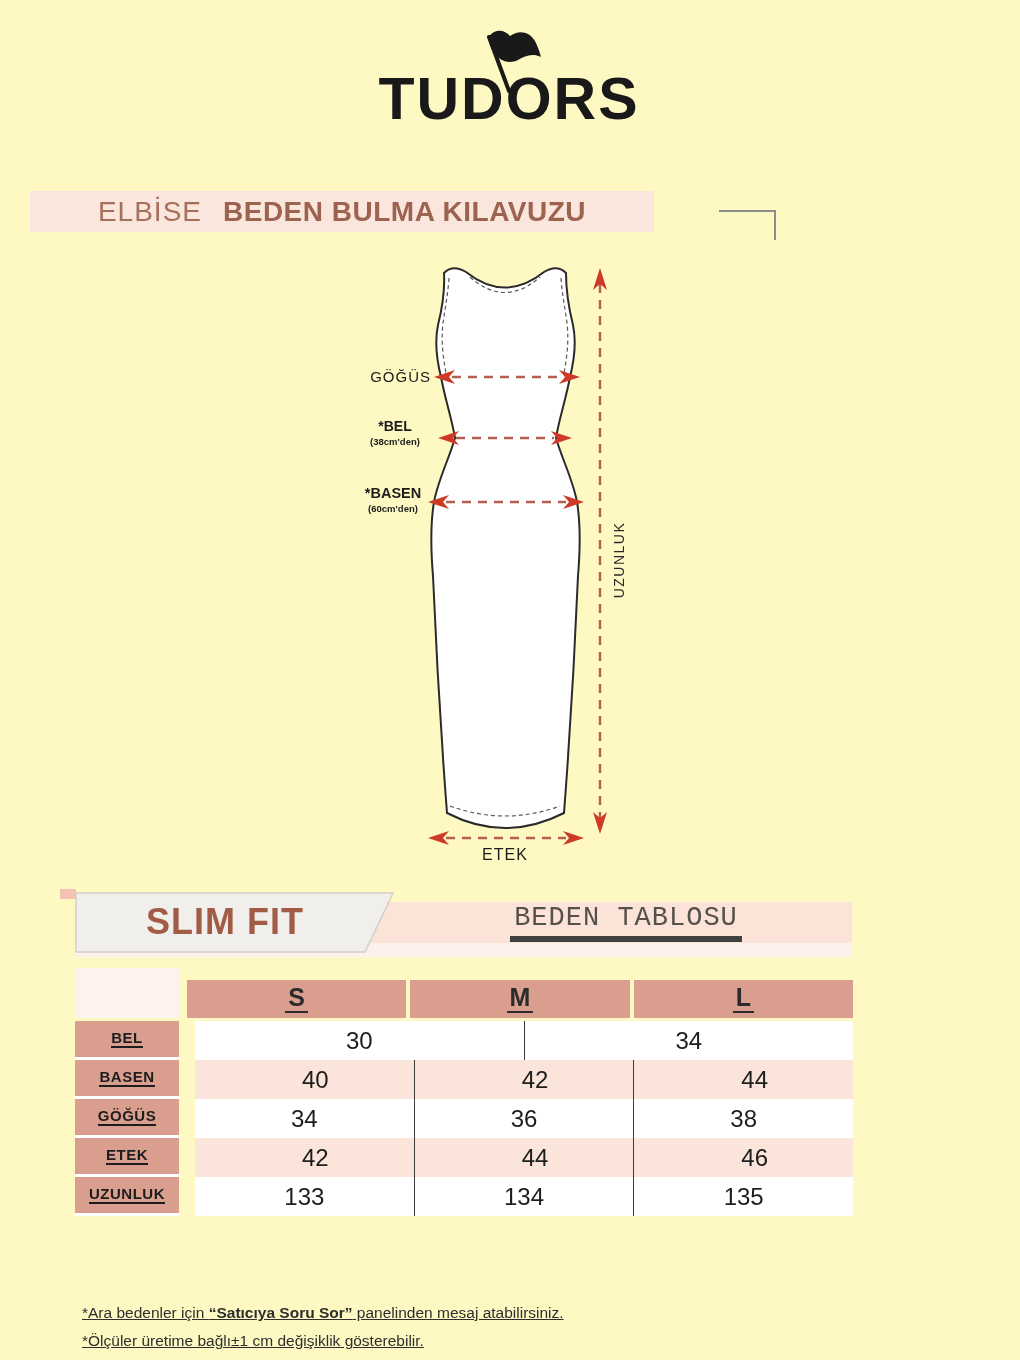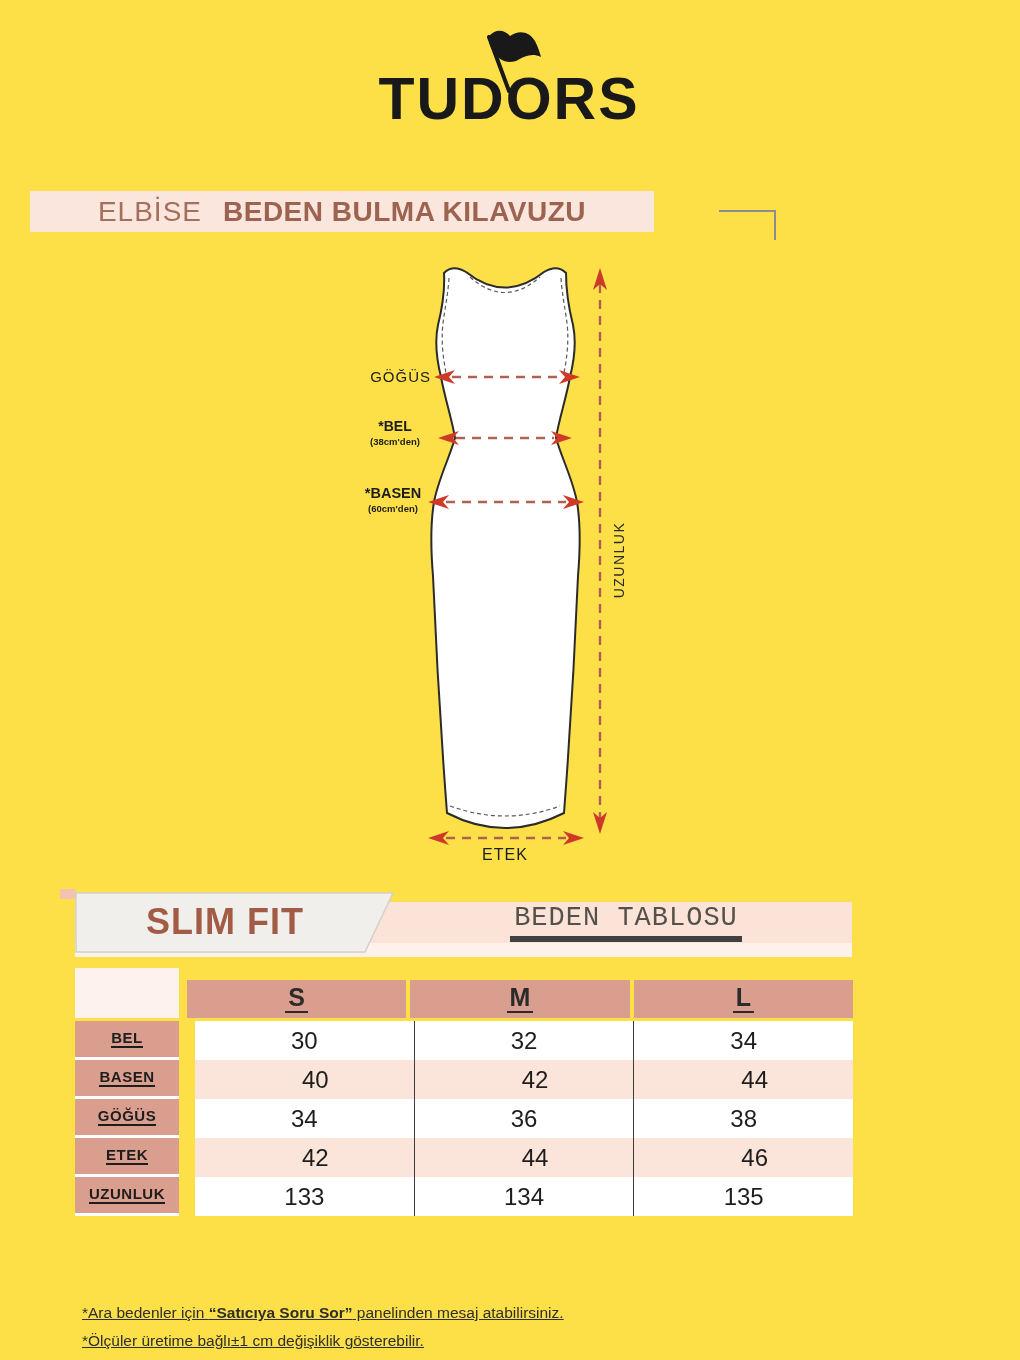--- a/index.html
+++ b/index.html
@@ -1,16 +1,16 @@
 <!DOCTYPE html>
 <html><head>
 <meta charset="utf-8">
 <style>
   html,body{margin:0;padding:0;background:#ffffff;}
-  #page{position:relative;width:1020px;height:1360px;background:#fde047;overflow:hidden;
+  #page{position:relative;width:1020px;height:1360px;background:#fef9c3;overflow:hidden;
         font-family:"Liberation Sans", sans-serif;color:#222;}
 
   
   #logo{position:absolute;left:350px;top:20px;width:320px;height:110px;}
 
   
   .title-band{position:absolute;left:30px;top:191px;width:624px;height:41px;
               background:#fae6dd;display:flex;align-items:center;justify-content:center;}
   .title-band .t-reg{font-size:28px;font-weight:400;color:#a5705b;letter-spacing:1px;}
   .title-band .t-bold{font-size:28px;font-weight:800;color:#9c6350;letter-spacing:0.5px;margin-left:21px;}
@@ -153,21 +153,20 @@
       <div class="hcell">
           <span>L</span>
         </div>
     </div>
 
     <div class="trow">
       <div class="label-cell">
           <span>BEL</span>
         </div>
       <div class="val-cell">30</div>
-      <div class="val-cell">32</div>
       <div class="val-cell">34</div>
     </div>
     <div class="trow alt">
       <div class="label-cell">
           <span>BASEN</span>
         </div>
       <div class="val-cell">40</div>
       <div class="val-cell">42</div>
       <div class="val-cell">44</div>
     </div>

